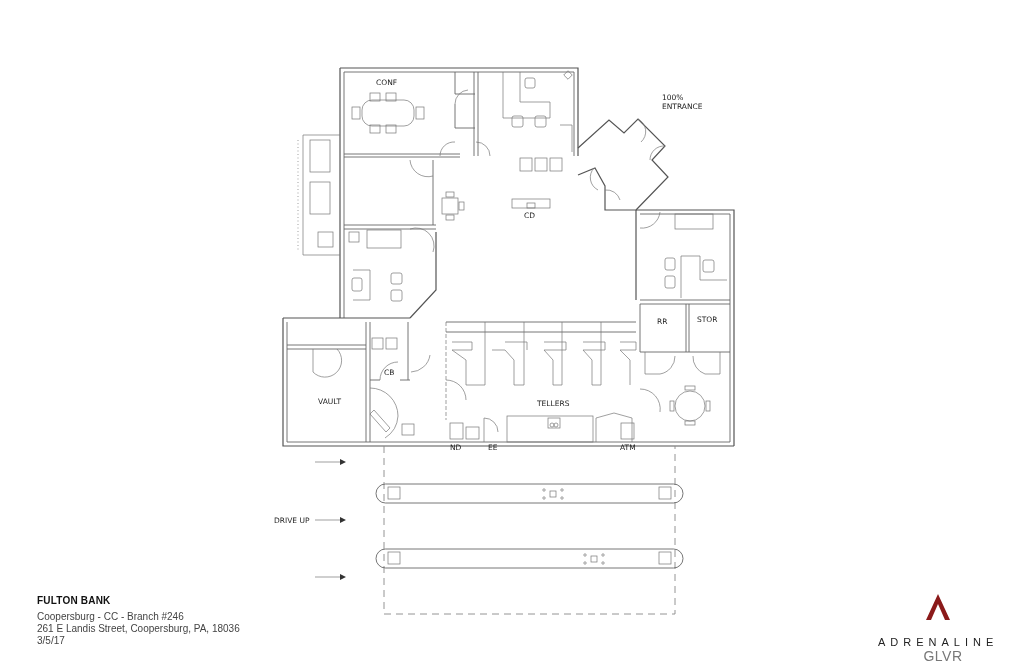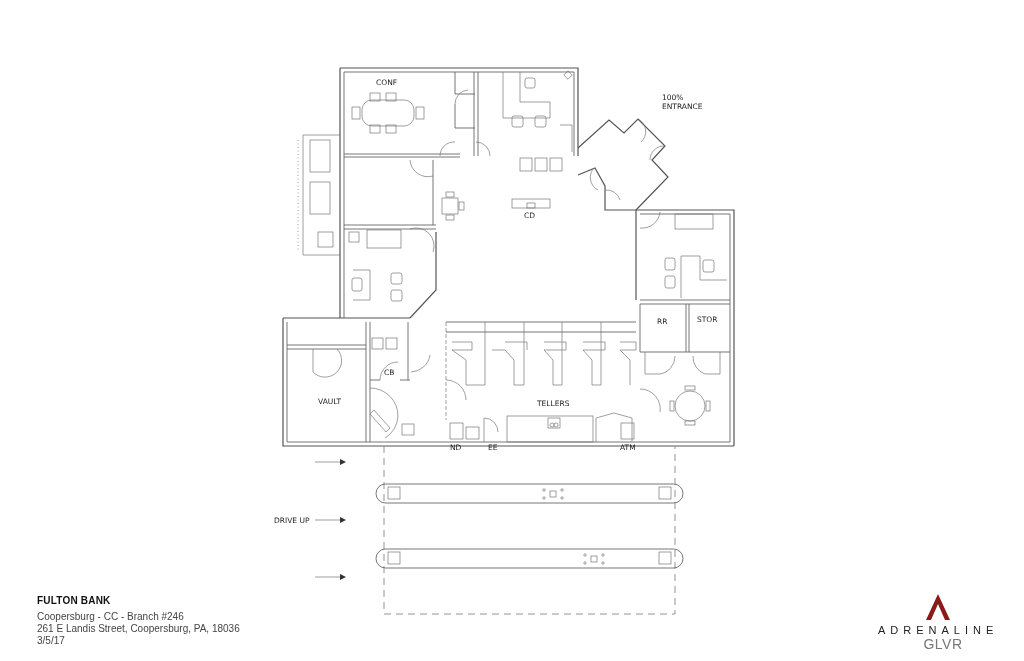--- a/index.html
+++ b/index.html
@@ -9,21 +9,21 @@
     .w { fill: none; stroke: #555; stroke-width: 1.2; }
     .w2 { fill: none; stroke: #666; stroke-width: 0.9; }
     .thin { fill: none; stroke: #777; stroke-width: 0.7; }
     .dash { fill: none; stroke: #888; stroke-width: 0.9; stroke-dasharray: 7 5; }
     .lbl { font-family: "DejaVu Sans", sans-serif; font-size: 7.5px; fill: #222; }
     .info { position: absolute; left: 37px; top: 595px; }
     .info .title { font-family: "Liberation Sans", sans-serif; font-weight: bold; font-size: 10px; letter-spacing: 0.2px; color: #111; }
     .info .line { font-family: Liberation Sans, sans-serif; font-size: 10px; color: #444; line-height: 12px; }
     .info .gap { height: 5px; }
     .logo { position: absolute; left: 878px; top: 594px; width: 120px; text-align: center; }
-    .logo .word { font-family: "Liberation Sans", sans-serif; font-size: 11px; letter-spacing: 5px; color: #222; margin-top: 0; }
+    .logo .word { font-family: "Liberation Sans", sans-serif; font-size: 11px; letter-spacing: 5px; color: #222; margin-top: 12px; }
     .logo .sub { font-family: "Liberation Sans", sans-serif; font-size: 14px; color: #777; margin-right: -10px; letter-spacing: 0.5px; }
   </style>
 </head>
 <body>
 
 <svg id="plan" viewBox="0 0 1024 661" xmlns="http://www.w3.org/2000/svg">
 
   <g>
 
     <path class="w" d="M340 68 L578 68 L578 156 M340 68 L340 318"></path>

